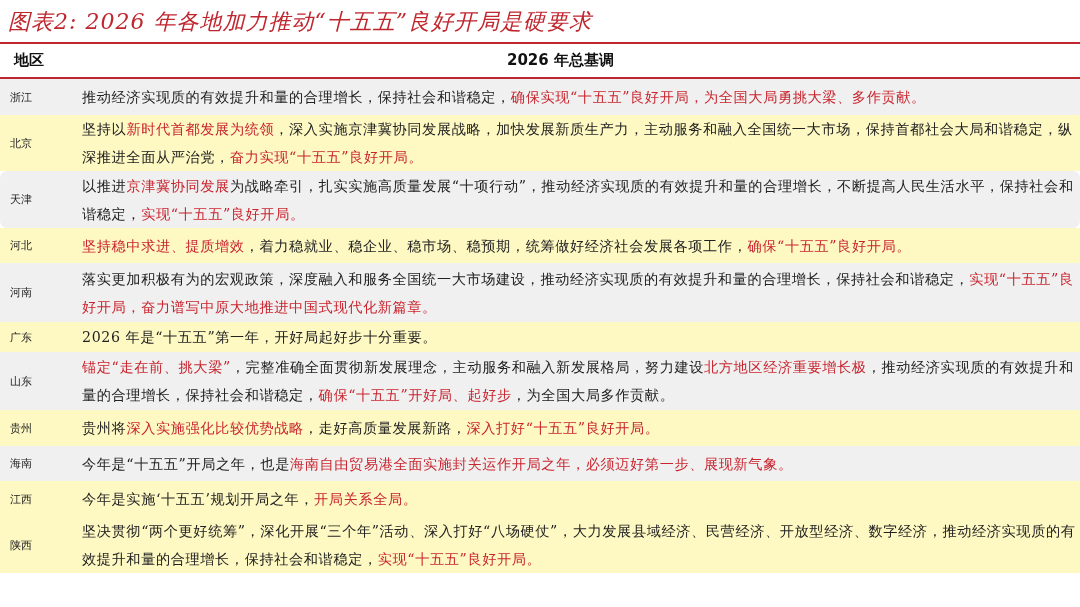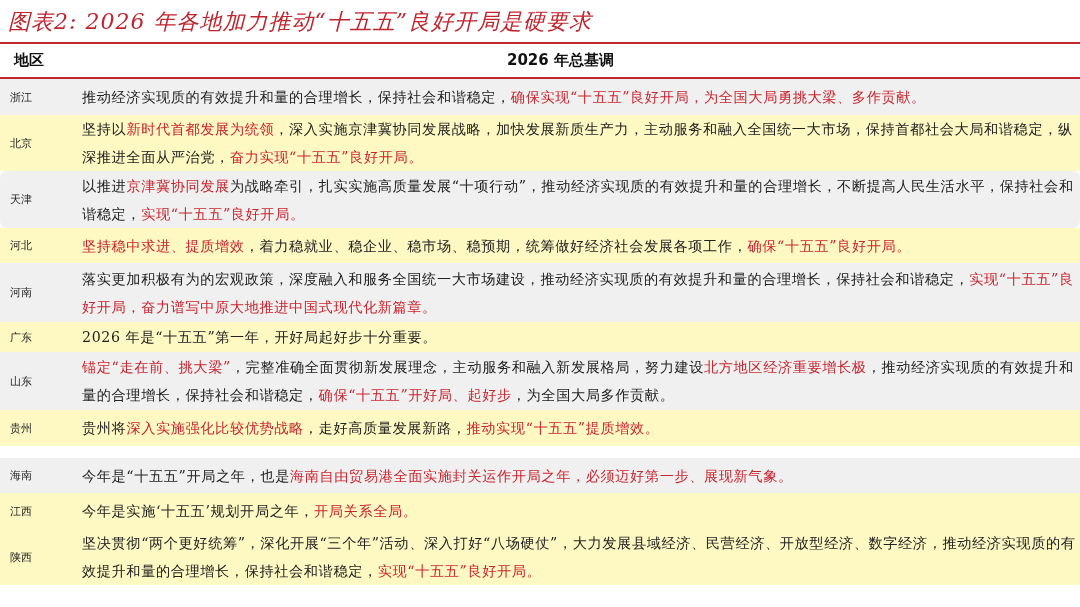--- a/index.html
+++ b/index.html
@@ -67,23 +67,23 @@
     <div class="row white" style="height: 30px;">
       <div class="region">广东</div>
       <div class="tone"><span>2026 年是“十五五”第一年，开好局起好步十分重要。</span></div>
     </div>
     <div class="row gray" style="height: 58px;">
       <div class="region">山东</div>
       <div class="tone"><span class="hl">锚定“走在前、挑大梁”</span><span>，完整准确全面贯彻新发展理念，主动服务和融入新发展格局，努力建设</span><span class="hl">北方地区经济重要增长极</span><span>，推动经济实现质的有效提升和量的合理增长，保持社会和谐稳定，</span><span class="hl">确保“十五五”开好局、起好步</span><span>，为全国大局多作贡献。</span></div>
     </div>
     <div class="row white" style="height: 36px;">
       <div class="region">贵州</div>
-      <div class="tone"><span>贵州将</span><span class="hl">深入实施强化比较优势战略</span><span>，走好高质量发展新路，</span><span class="hl">推动实现“十五五”提质增效。</span></div>
+      <div class="tone"><span>贵州将</span><span class="hl">深入实施强化比较优势战略</span><span>，走好高质量发展新路，</span><span class="hl">深入打好“十五五”良好开局。</span></div>
     </div>
-    <div class="row gray" style="height: 35px; margin-top: 12px;">
+    <div class="row gray" style="height: 35px;">
       <div class="region">海南</div>
       <div class="tone"><span>今年是“十五五”开局之年，也是</span><span class="hl">海南自由贸易港全面实施封关运作开局之年，必须迈好第一步、展现新气象。</span></div>
     </div>
     <div class="row white" style="height: 36px;">
       <div class="region">江西</div>
       <div class="tone"><span>今年是实施‘十五五’规划开局之年，</span><span class="hl">开局关系全局。</span></div>
     </div>
     <div class="row white" style="height: 56px;">
       <div class="region">陕西</div>
       <div class="tone"><span>坚决贯彻“两个更好统筹”，深化开展“三个年”活动、深入打好“八场硬仗”，大力发展县域经济、民营经济、开放型经济、数字经济，推动经济实现质的有效提升和量的合理增长，保持社会和谐稳定，</span><span class="hl">实现“十五五”良好开局。</span></div>

